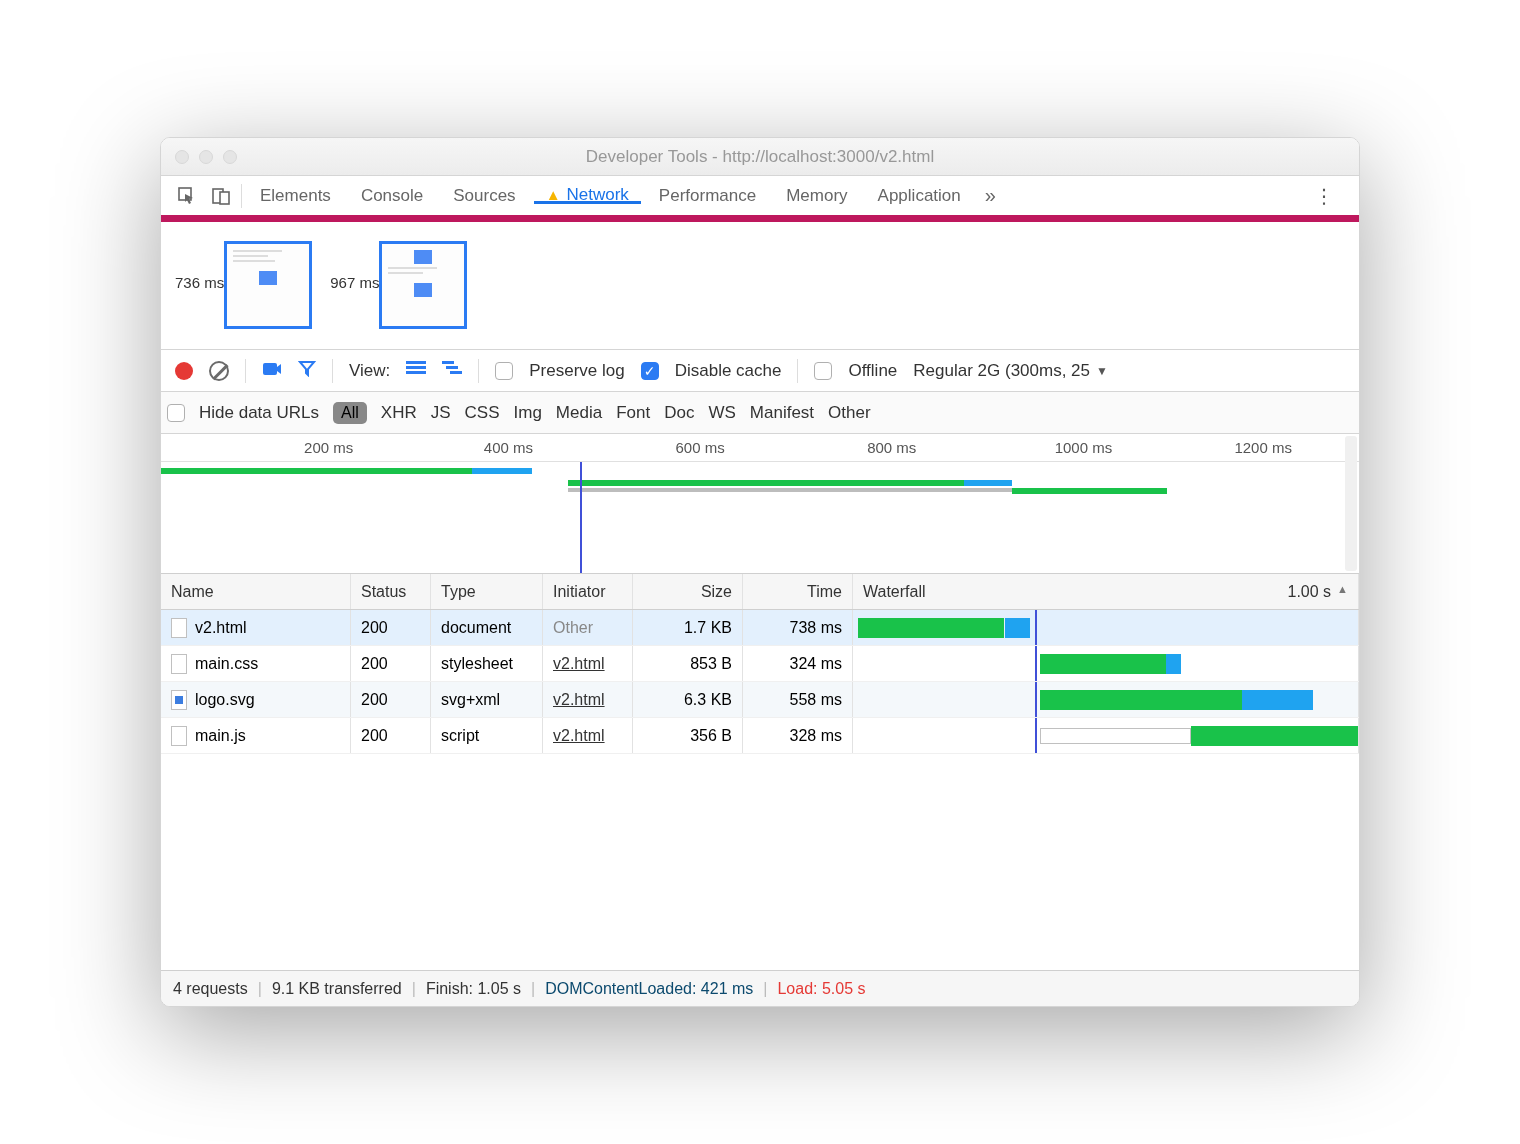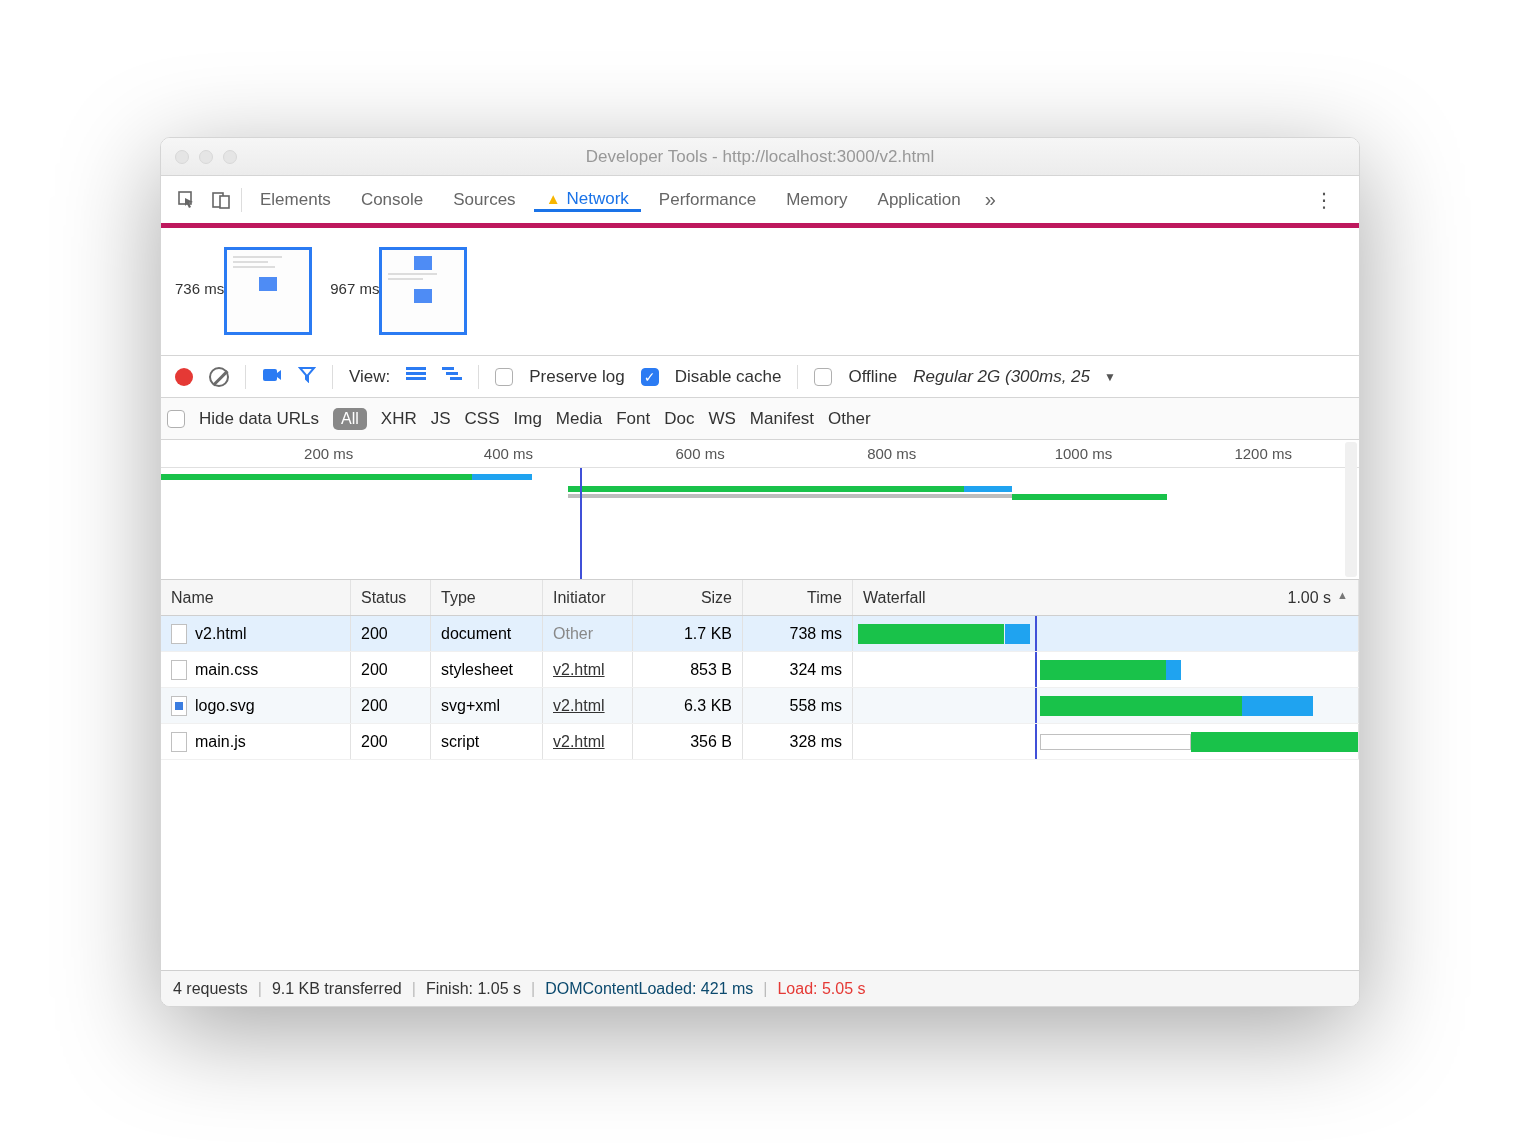--- a/index.html
+++ b/index.html
@@ -32,22 +32,22 @@
     border-bottom: 1px solid #d5d5d5;
     display: flex;
     align-items: center;
     position: relative;
   }
   .traffic { display:flex; gap:10px; margin-left:14px; }
   .tl { width:14px; height:14px; border-radius:50%; background:#e5e5e5; border:1px solid #d8d8d8;}
   .titlebar-title { position:absolute; left:0; right:0; text-align:center; color:#989898; font-size:17px; }
   
   .tabs {
-    height: 52px;
-    border-bottom: 5px solid #be185d;
+    height: 46px;
+    border-bottom: 7px solid #be185d;
     display:flex;
     align-items:center;
     padding: 12px 12px;
     gap: 6px;
     color:#666;
     font-size:17px;
   }
   .tool-icon {
     width:28px; height:28px; display:flex; align-items:center; justify-content:center;
     color:#666;
@@ -80,34 +80,34 @@
   }
   .rec { width:18px; height:18px; border-radius:50%; background:#e53935; }
   .no-sign { width:20px; height:20px; border:2.5px solid #6b6b6b; border-radius:50%; position:relative;}
   .no-sign::after { content:""; position:absolute; width:2.5px; height:20px; background:#6b6b6b; left:8px; top:-1px; transform:rotate(45deg);}
   .sep { width:1px; height:24px; background:#ddd; }
   .cam { color:#2b7bf3; font-size:18px; }
   .funnel { color:#2b7bf3; font-size:18px; }
   .view-btn { color:#2b7bf3; font-size:18px; }
   .cb { width:18px; height:18px; border:1px solid #b0b0b0; border-radius:4px; display:inline-flex; align-items:center; justify-content:center; background:#fff;}
   .cb.checked { background:#2b7bf3; border-color:#2b7bf3; color:#fff; font-size:14px;}
-  .throttle { display:flex; align-items:center; gap:14px; color:#333;font-style:italic;}
+  .throttle { display:flex; align-items:center; gap:6px; color:#333;}
   .tri-down { font-size:12px; color:#555;}
   
   .filter-row {
     height: 42px; border-bottom:1px solid #d5d5d5;
     display:flex; align-items:center; gap:14px; padding:0 6px 0 6px;
     font-size:17px; color:#333;
     background:#fafafa;
   }
   .filter-input {
     width:250px; height:30px; border:1px solid #c7c7c7; border-radius:2px;
     padding:0 8px; font-size:16px; color:#999; background:#fff;
   }
-  .pill { background:#888; color:#ffffff; padding:2px 8px; border-radius:5px; font-size:16px;}
+  .pill { background:#888; color:#000000; padding:2px 8px; border-radius:5px; font-size:16px;}
   .ftype { cursor:pointer; }
   
   .overview {
     height: 140px; border-bottom:1px solid #cfcfcf; position:relative;
     background:#fff;
   }
   .overview-ticks { height:28px; border-bottom:1px solid #e0e0e0; position:relative; font-size:15px; color:#555;}
   .tick { position:absolute; top:5px; transform:translateX(-50%);}
   .ov-bars { position:absolute; left:0; right:0; top:34px; height:24px; }
   .bar { position:absolute; height:6px; }

